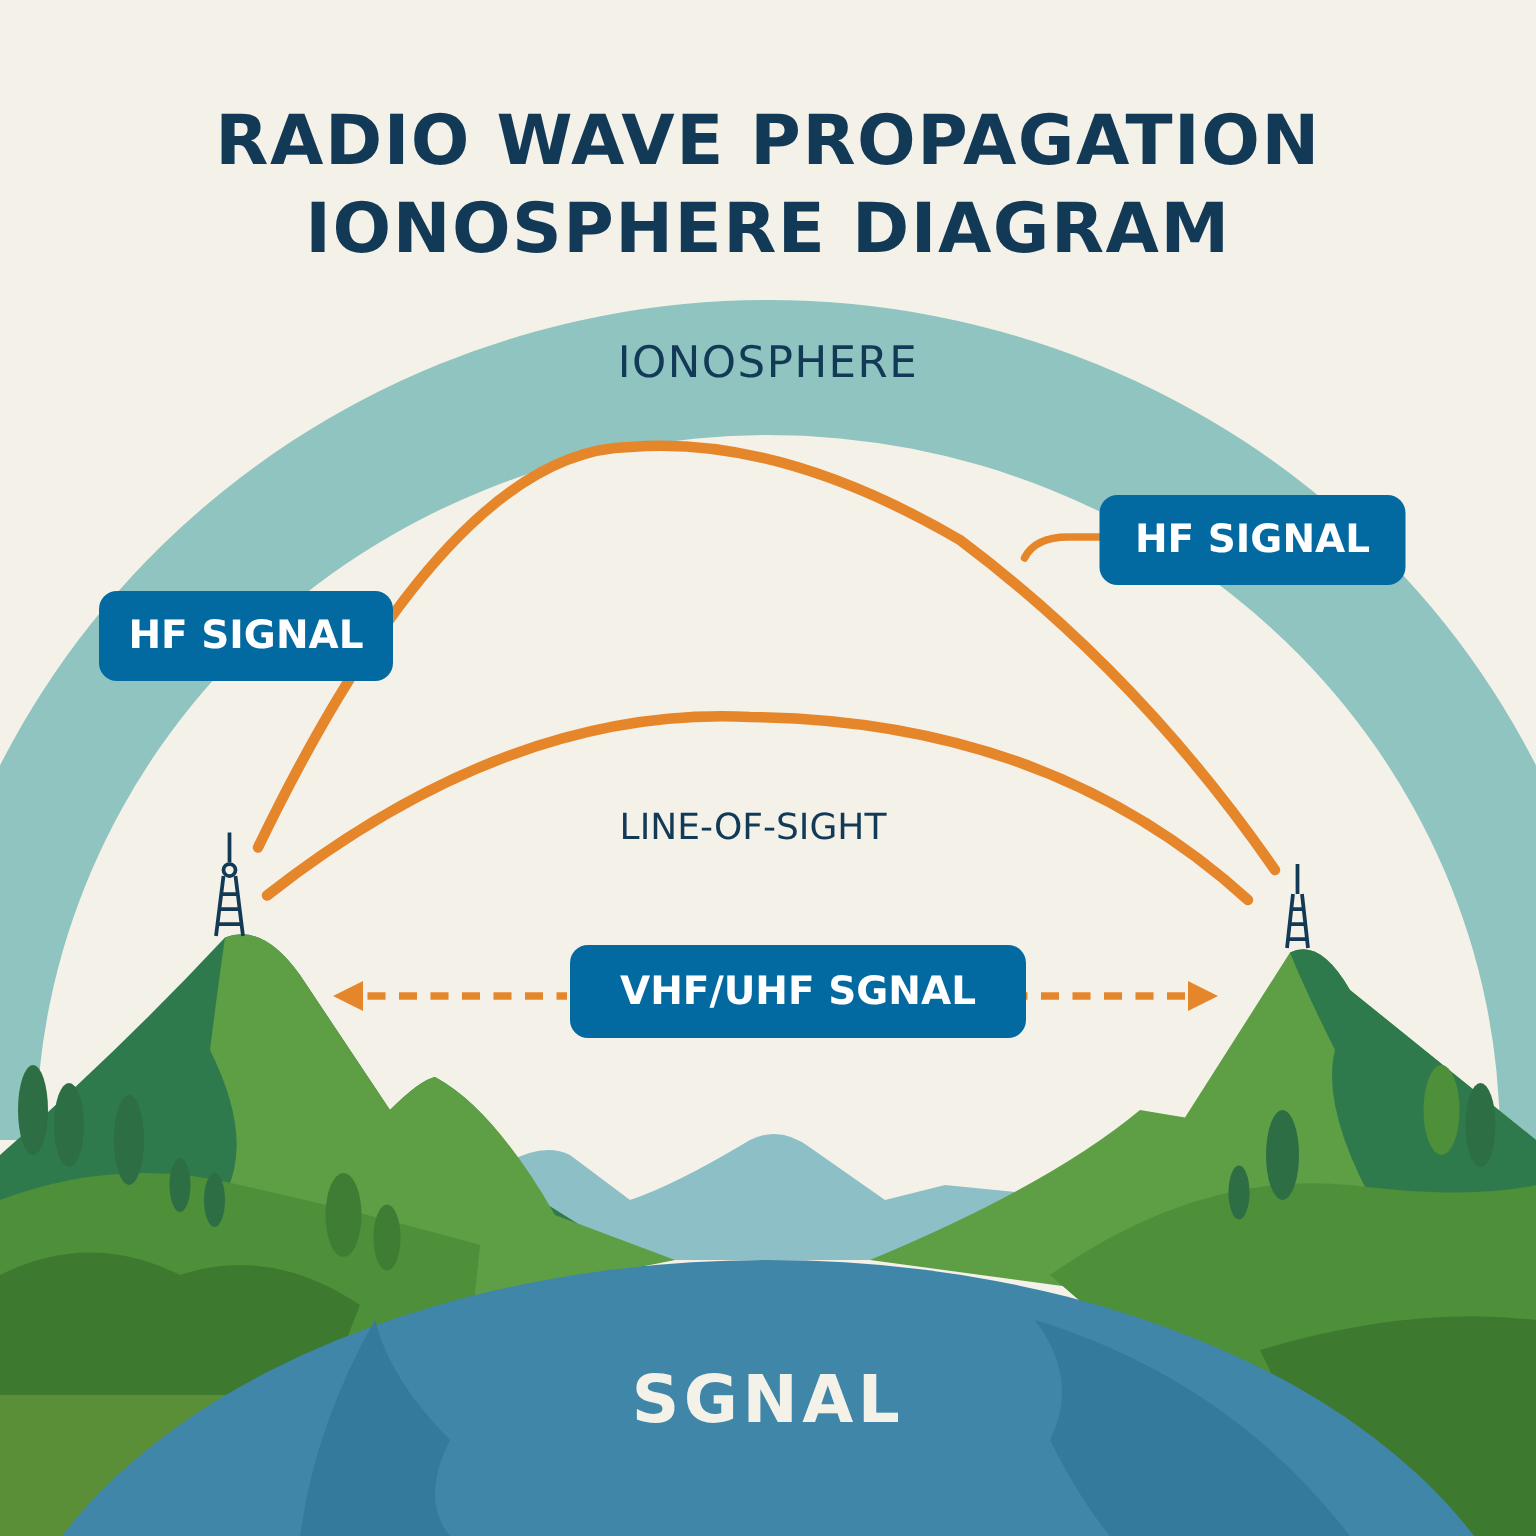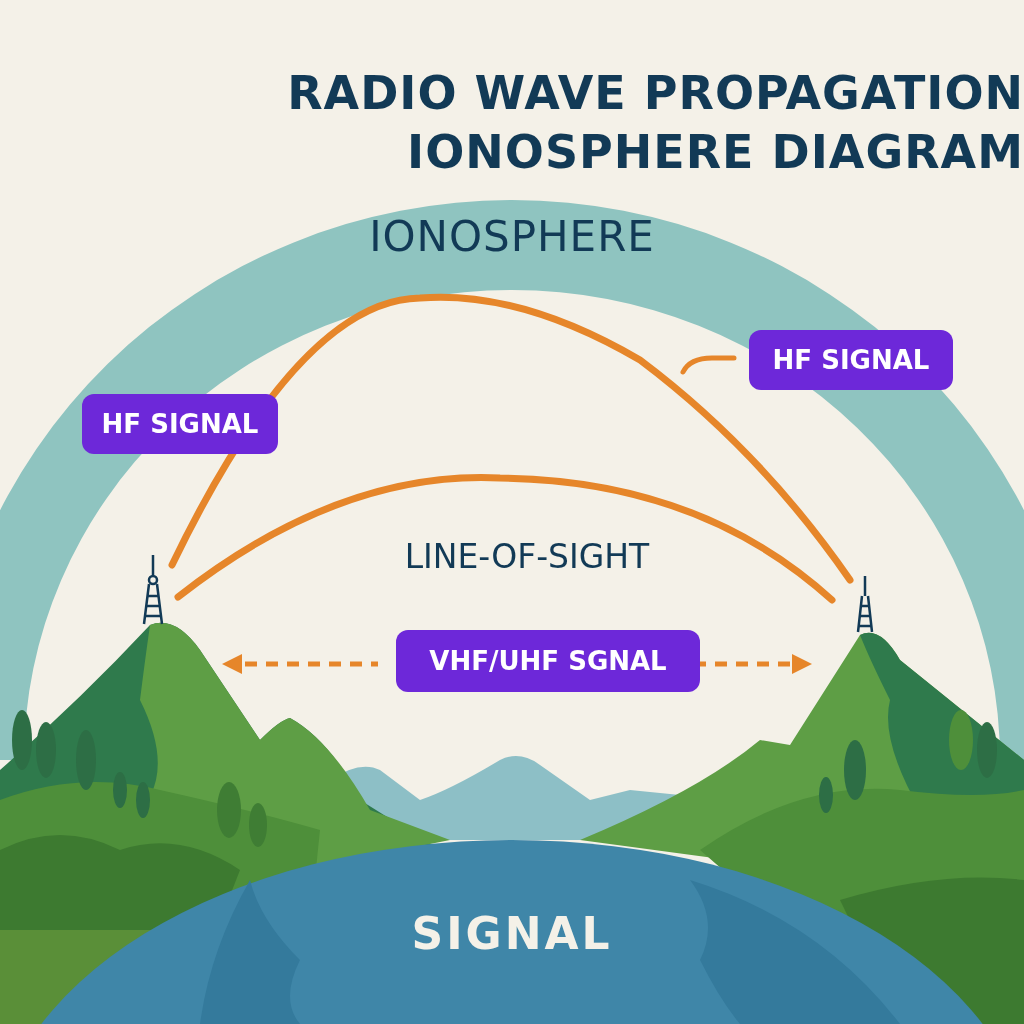--- a/index.html
+++ b/index.html
@@ -1,20 +1,20 @@
 <!DOCTYPE html>
 <html><head>
 <meta charset="utf-8">
 <style>
   html, body { margin:0; padding:0; }
   body { width:1024px; height:1024px; background:#f4f1e8; overflow:hidden; position:relative; font-family:"DejaVu Sans", sans-serif; }
   svg { position:absolute; left:0; top:0; }
-  .title { position:absolute; left:0; width:1024px; text-align:right; color:#123a56; font-weight:bold; font-size:46px; letter-spacing:1px; }
+  .title { position:absolute; left:0; width:1024px; text-align:center; color:#123a56; font-weight:bold; font-size:46px; letter-spacing:1px; }
   .label { position:absolute; color:#123a56; font-weight:bold; text-align:center; }
-  .pill { position:absolute; background:#6d28d9; color:#fff; font-weight:bold; border-radius:12px; display:flex; align-items:center; justify-content:center;margin-left:16px; }
+  .pill { position:absolute; background:#0369a1; color:#fff; font-weight:bold; border-radius:12px; display:flex; align-items:center; justify-content:center; }
   .earth { position:absolute; color:#f4f1e8; font-weight:bold; font-size:44px; letter-spacing:3px; text-align:center; width:300px; left:362px; top:908px; }
 </style>
 </head>
 <body>
 
 <svg width="1024" height="1024" viewBox="0 0 1024 1024">
 
   <g>
     <path d="M -60 760 A 572 560 0 0 1 1084 760 L 1000 760 A 488 470 0 0 0 24 760 Z" fill="#8fc4c0"></path>
   </g>
@@ -76,20 +76,20 @@
   <g stroke="#123a56" stroke-width="2.5" fill="none">
     <line x1="865" y1="576" x2="865" y2="596"></line>
     <path d="M 862 596 L 858 632 M 868 596 L 872 632"></path>
     <path d="M 861 606 H 869 M 860 616 H 870 M 859 626 H 871"></path>
   </g>
 </svg>
 
 <div class="title" style="top:66px;">RADIO WAVE PROPAGATION</div>
 <div class="title" style="top:125px;">IONOSPHERE DIAGRAM</div>
 
-<div class="label" style="left:362px; top:212px; width:300px; font-size:42px; font-weight:normal; letter-spacing:1px;">IONOSPHERE</div>
-<div class="label" style="left:377px; top:537px; width:300px; font-size:33px; font-weight:normal;">LINE-OF-SIGHT</div>
+<div class="label" style="left:362px; top:224px; width:300px; font-size:29px; font-weight:normal; letter-spacing:1px;">IONOSPHERE</div>
+<div class="label" style="left:352px; top:537px; width:300px; font-size:24px; font-weight:normal;">LINE-OF-SIGHT</div>
 
 <div class="pill" style="left:66px; top:394px; width:196px; height:60px; font-size:26px;">HF SIGNAL</div>
 <div class="pill" style="left:733px; top:330px; width:204px; height:60px; font-size:26px;">HF SIGNAL</div>
 <div class="pill" style="left:380px; top:630px; width:304px; height:62px; font-size:26px;">VHF/UHF SGNAL</div>
 
-<div class="earth">SIGNAL</div>
+<div class="earth">SGNAL</div>
 
 </body></html>

